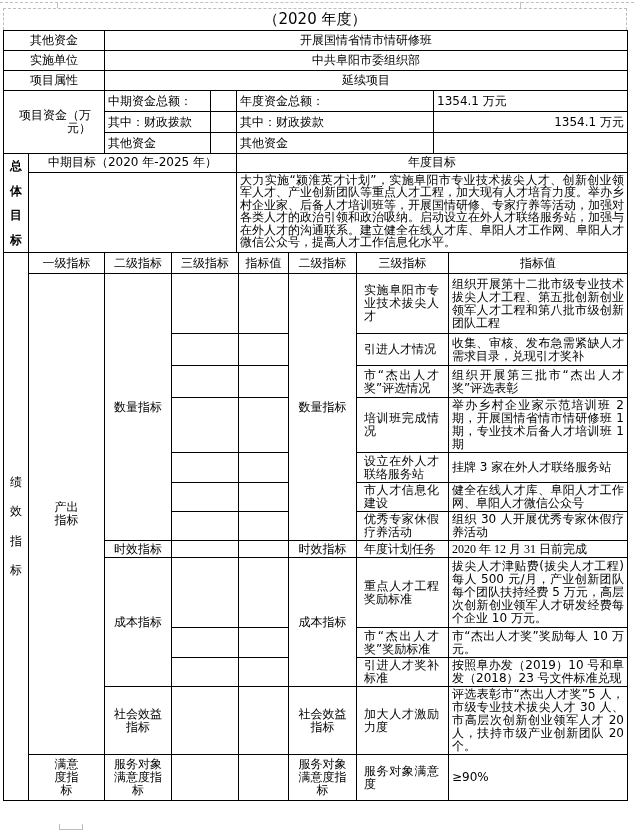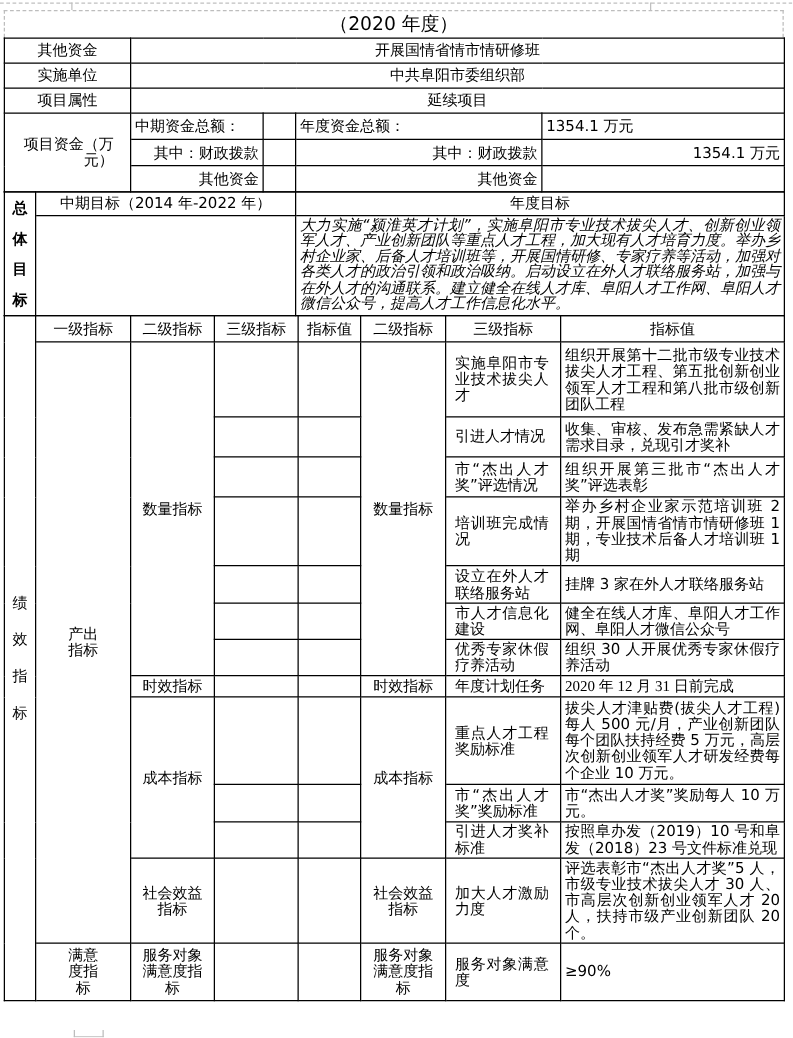--- a/index.html
+++ b/index.html
@@ -23,24 +23,24 @@
   .center{text-align:center;}
   .left{text-align:left;}
   .right{text-align:right;}
   .just{text-align:justify;text-justify:inter-character;}
   
   .ri{height:20px;}
   .rf{height:21px;}
   .info-label{text-align:center;}
   .fund-label{text-align:right;padding:0 13px;}
   .fund-mid1{text-align:left;}
-  .fund-mid2{text-align:right;}
+  .fund-mid2{text-align:left;}
   
   .th1{height:18px;}
-  .tc{height:68px;font-style:italic;}
+  .tc{height:68px;}
   .vert{text-align:center;padding:0 5px;line-height:2.05;font-weight:bold;}
   .vert-tall{text-align:center;padding:0 5px;line-height:2.45;}
   .goal-text{vertical-align:top;line-height:12.6px;padding:1px 3px;}
   
   .rh{height:21px;}
   .r1{height:60px;} .r2{height:32px;} .r3{height:32px;} .r4{height:54px;}
   .r5{height:30px;} .r6{height:29px;} .r7{height:28px;} .r8{height:17px;font-family:Liberation Serif, serif;}
   .r9{height:70px;} .r10{height:30px;} .r11{height:28px;} .r12{height:60px;} .r13{height:46px;}
   .cB{text-align:center;padding:0 20px;}
   .cC{text-align:center;padding:0 6px;}
@@ -108,21 +108,21 @@
 
   <table>
     <colgroup>
         <col style="width:25px">
         <col style="width:208px">
         <col style="width:391px">
       </colgroup>
     <tbody>
         <tr class="th1">
       <td class="vert" rowspan="2">总体目标</td>
-      <td class="hdr">中期目标（2014 年-2022 年）</td>
+      <td class="hdr">中期目标（2020 年-2025 年）</td>
       <td class="hdr">年度目标</td>
     </tr>
     <tr class="tc">
       <td></td>
       <td class="goal-text just">大力实施“颍淮英才计划”，实施阜阳市专业技术拔尖人才、创新创业领军人才、产业创新团队等重点人才工程，加大现有人才培育力度。举办乡村企业家、后备人才培训班等，开展国情研修、专家疗养等活动，加强对各类人才的政治引领和政治吸纳。启动设立在外人才联络服务站，加强与在外人才的沟通联系。建立健全在线人才库、阜阳人才工作网、阜阳人才微信公众号，提高人才工作信息化水平。</td>
     </tr>
   </tbody>
     </table>
 
   <table>

